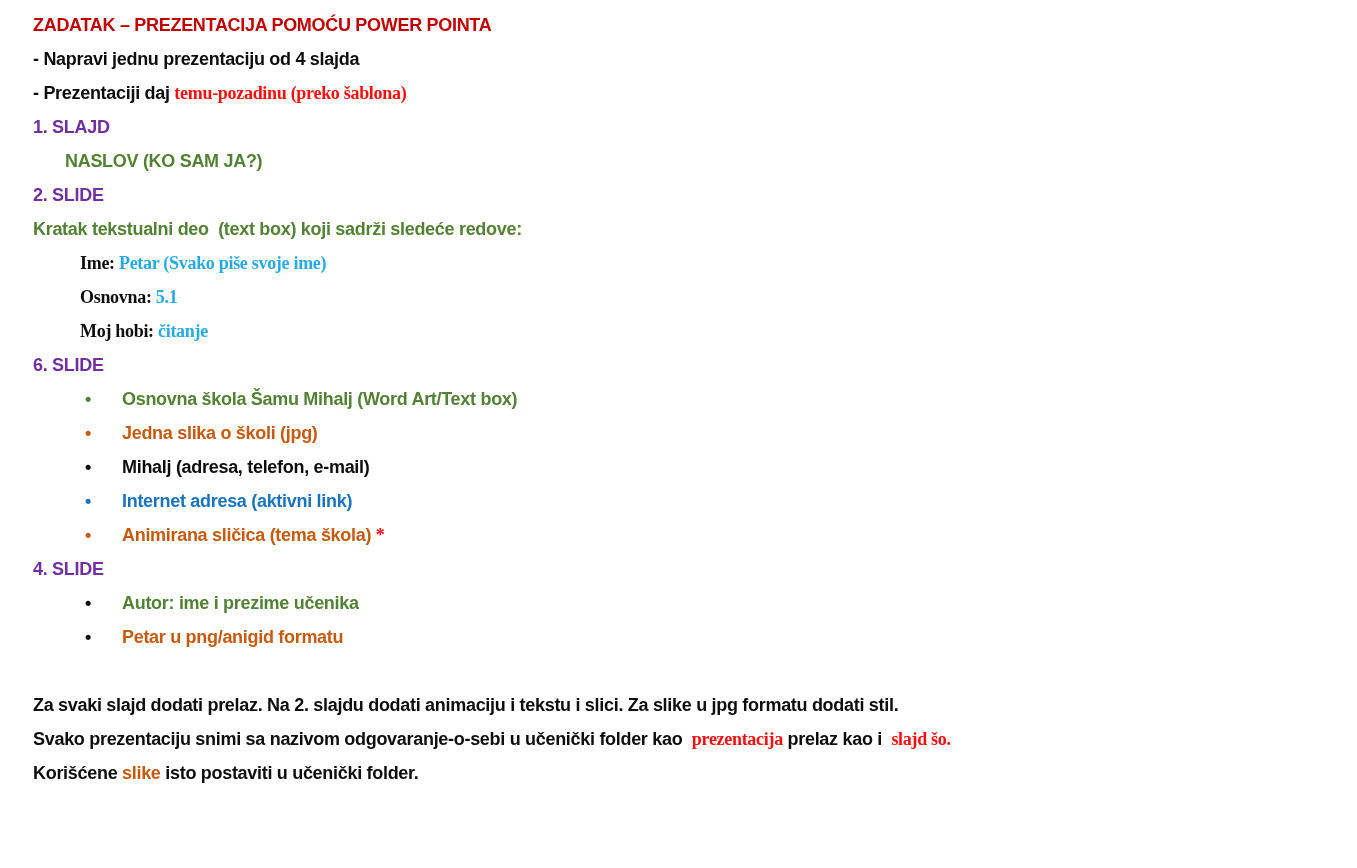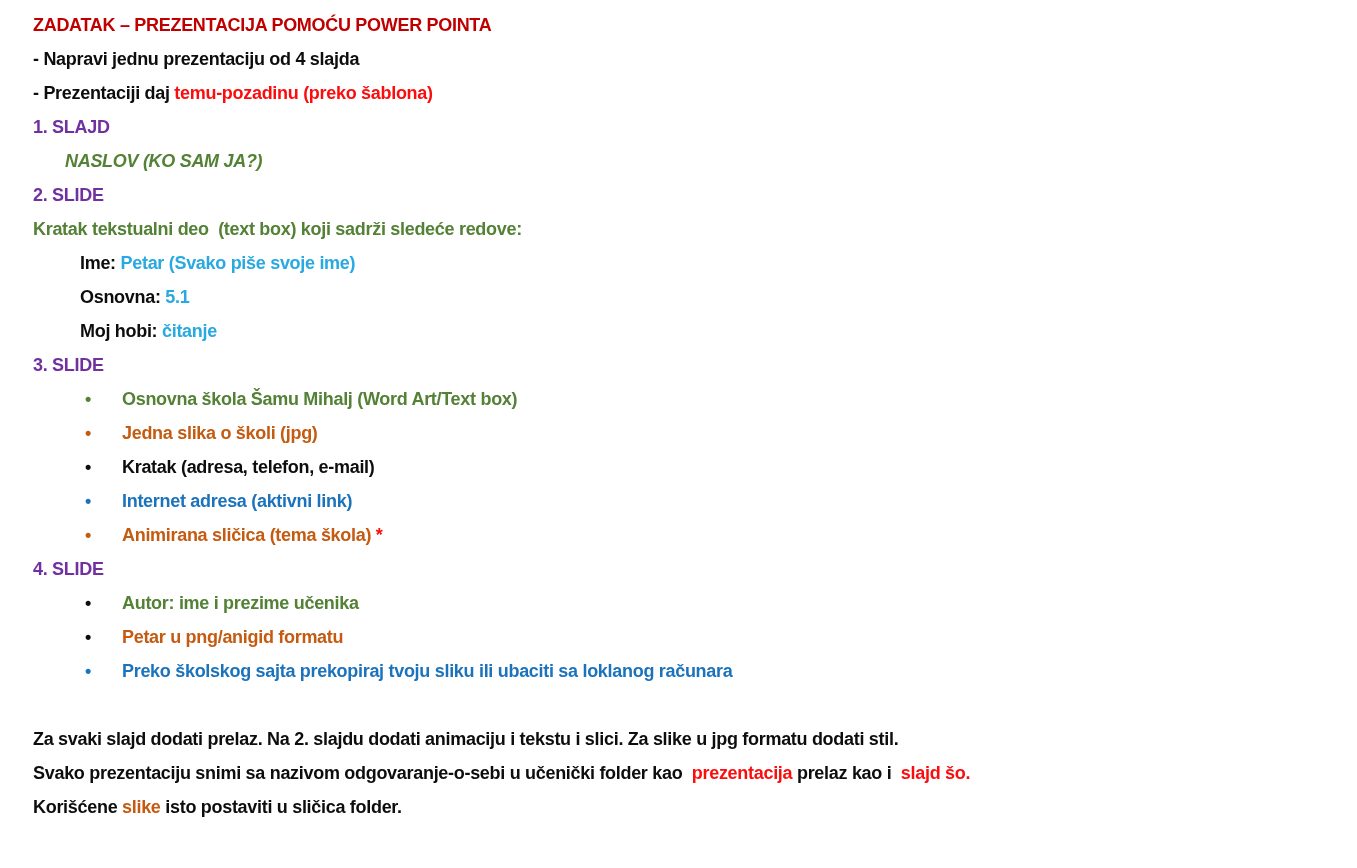--- a/index.html
+++ b/index.html
@@ -17,29 +17,29 @@
   .doc {
     padding: 8px 10px 0 33px;
     font-size: 18px;
     line-height: 34px;
     letter-spacing: -0.3px;
   }
   .line {
     height: 34px;
     white-space: pre;
   }
-  .indent-1 { padding-left: 32px; font-style: italic; }
-  .indent-2 { padding-left: 47px; }
+  .indent-1 { padding-left: 32px; }
+  .indent-2 { padding-left: 47px; font-family: Liberation Serif, serif; }
   .bulleted  { padding-left: 52px; }
   .bullet {
     display: inline-block;
     width: 37px;
   }
   .c-dark_red { color: var(--dark_red); }
-  .c-red      { color: var(--red); }
+  .c-red      { color: var(--red); font-family: Liberation Serif, serif; }
   .c-purple   { color: var(--purple); text-align: right; }
   .c-green    { color: var(--green); }
   .c-cyan     { color: var(--cyan); }
   .c-blue     { color: var(--blue); }
   .c-orange   { color: var(--orange); }
   .c-black    { color: var(--black); }
 </style>
 </head>
 <body>
 
@@ -47,27 +47,26 @@
     <div class="line"><span class="seg c-dark_red">ZADATAK – PREZENTACIJA POMOĆU POWER POINTA</span></div>
     <div class="line"><span class="seg c-black">- Napravi jednu prezentaciju od 4 slajda</span></div>
     <div class="line"><span class="seg c-black">- Prezentaciji daj </span><span class="seg c-red">temu-pozadinu (preko šablona)</span></div>
     <div class="line"><span class="seg c-purple">1. SLAJD</span></div>
     <div class="line indent-1"><span class="seg c-green">NASLOV (KO SAM JA?)</span></div>
     <div class="line"><span class="seg c-purple">2. SLIDE</span></div>
     <div class="line"><span class="seg c-green">Kratak tekstualni deo  (text box) koji sadrži sledeće redove:</span></div>
     <div class="line indent-2"><span class="seg c-black">Ime: </span><span class="seg c-cyan">Petar (Svako piše svoje ime)</span></div>
     <div class="line indent-2"><span class="seg c-black">Osnovna: </span><span class="seg c-cyan">5.1</span></div>
     <div class="line indent-2"><span class="seg c-black">Moj hobi: </span><span class="seg c-cyan">čitanje</span></div>
-    <div class="line"><span class="seg c-purple">3. SLIDE</span></div>
+    <div class="line"><span class="seg c-purple">6. SLIDE</span></div>
     <div class="line bulleted"><span class="bullet c-green">•</span><span class="seg c-green">Osnovna škola Šamu Mihalj (Word Art/Text box)</span></div>
     <div class="line bulleted"><span class="bullet c-orange">•</span><span class="seg c-orange">Jedna slika o školi (jpg)</span></div>
-    <div class="line bulleted"><span class="bullet c-black">•</span><span class="seg c-black">Kratak (adresa, telefon, e-mail)</span></div>
+    <div class="line bulleted"><span class="bullet c-black">•</span><span class="seg c-black">Mihalj (adresa, telefon, e-mail)</span></div>
     <div class="line bulleted"><span class="bullet c-blue">•</span><span class="seg c-blue">Internet adresa (aktivni link)</span></div>
     <div class="line bulleted"><span class="bullet c-orange">•</span><span class="seg c-orange">Animirana sličica (tema škola) </span><span class="seg c-red">*</span></div>
     <div class="line"><span class="seg c-purple">4. SLIDE</span></div>
     <div class="line bulleted"><span class="bullet c-black">•</span><span class="seg c-green">Autor: ime i prezime učenika</span></div>
     <div class="line bulleted"><span class="bullet c-black">•</span><span class="seg c-orange">Petar u png/anigid formatu</span></div>
-    <div class="line bulleted"><span class="bullet c-blue">•</span><span class="seg c-blue">Preko školskog sajta prekopiraj tvoju sliku ili ubaciti sa loklanog računara</span></div>
     <div class="line"></div>
     <div class="line"><span class="seg c-black">Za svaki slajd dodati prelaz. Na 2. slajdu dodati animaciju i tekstu i slici. Za slike u jpg formatu dodati stil.</span></div>
     <div class="line"><span class="seg c-black">Svako prezentaciju snimi sa nazivom odgovaranje-o-sebi u učenički folder kao  </span><span class="seg c-red">prezentacija</span><span class="seg c-black"> prelaz kao i  </span><span class="seg c-red">slajd šo.</span></div>
-    <div class="line"><span class="seg c-black">Korišćene </span><span class="seg c-orange">slike</span><span class="seg c-black"> isto postaviti u sličica folder.</span></div>
+    <div class="line"><span class="seg c-black">Korišćene </span><span class="seg c-orange">slike</span><span class="seg c-black"> isto postaviti u učenički folder.</span></div>
   </div>
 
 </body></html>

